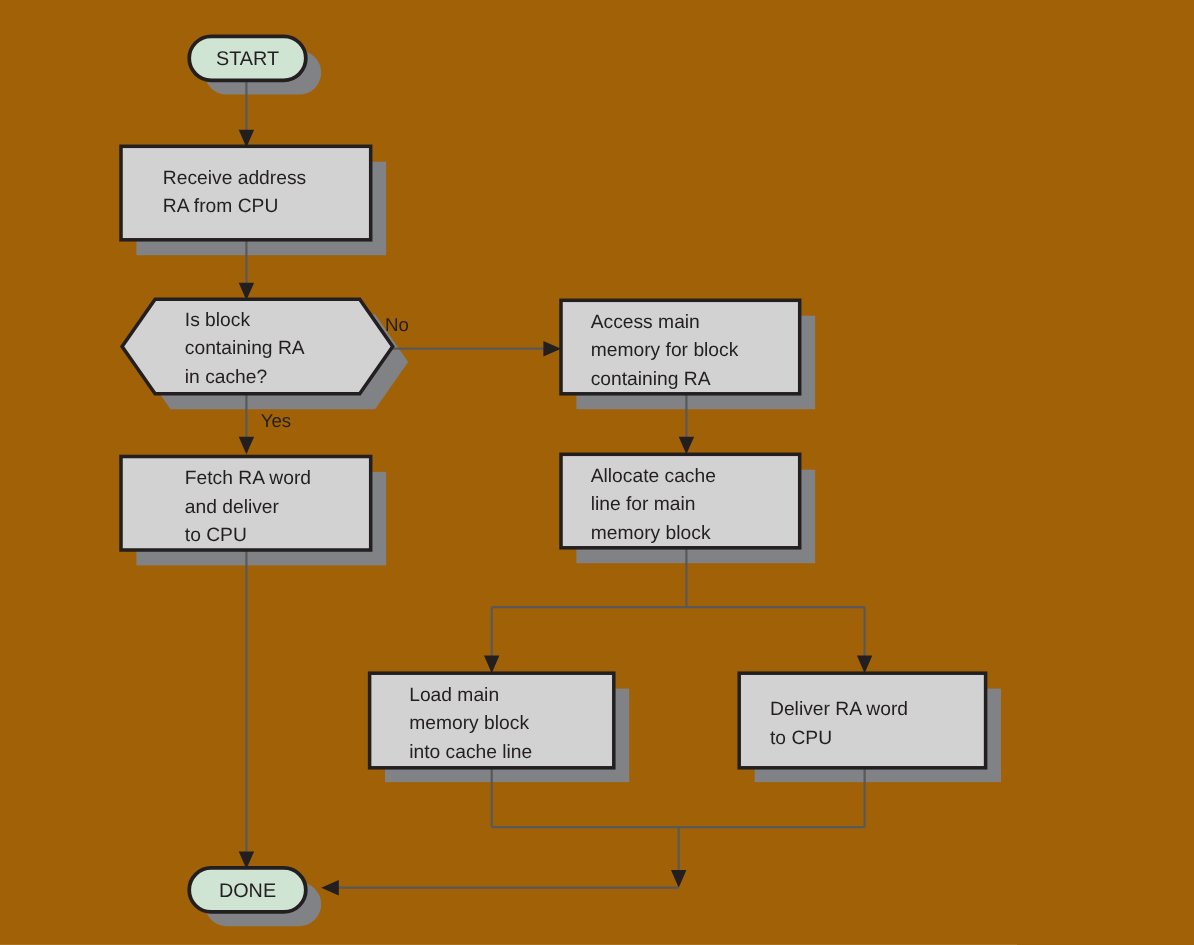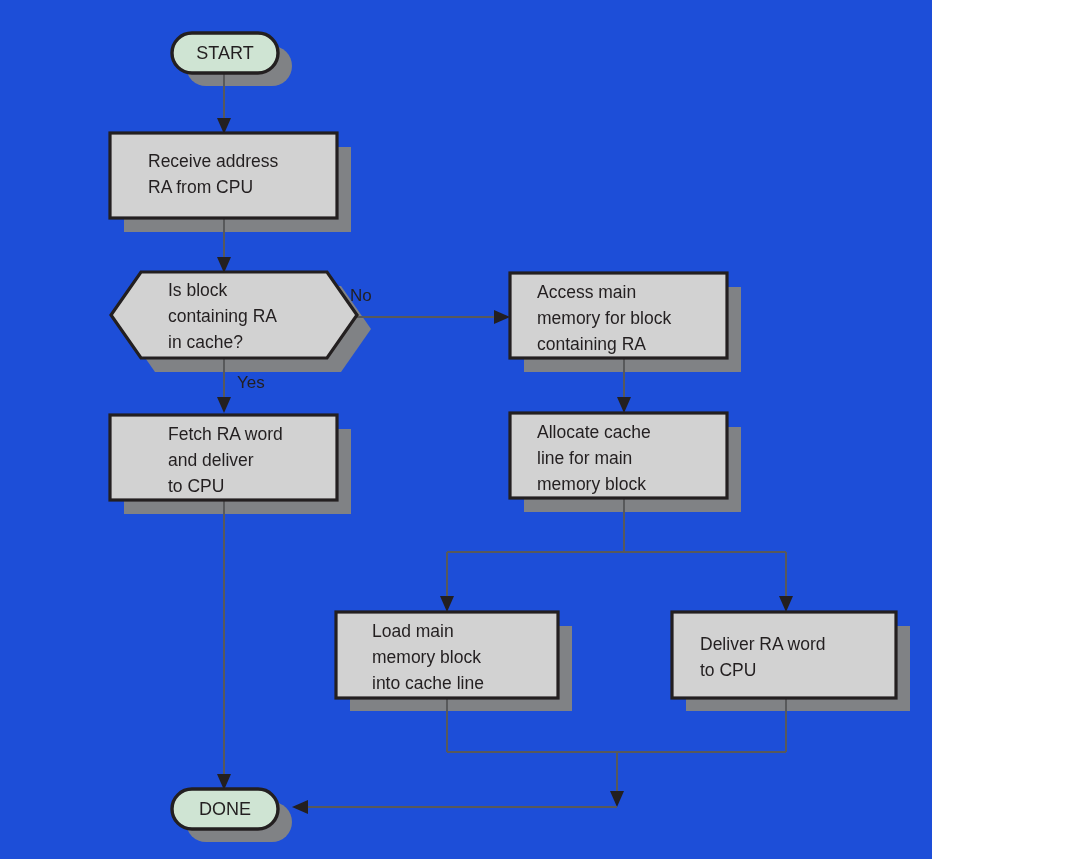--- a/index.html
+++ b/index.html
@@ -8,23 +8,23 @@
     background: #ffffff;
   }
   body {
     width: 1085px;
     height: 859px;
     font-family: "Liberation Sans", sans-serif;
     overflow: hidden;
   }
   #flowchart-root {
     position: relative;
-    width: 932px;
+    width: 1085px;
     height: 859px;
-    background: #1d4ed8;
+    background: #a16207;
   }
   svg#flow-svg {
     display: block;
     width: 1085px;
     height: 859px;
   }
   .node-text {
     font-family: "Liberation Sans", sans-serif;
     font-size: 17.5px;
     fill: #231f20;

